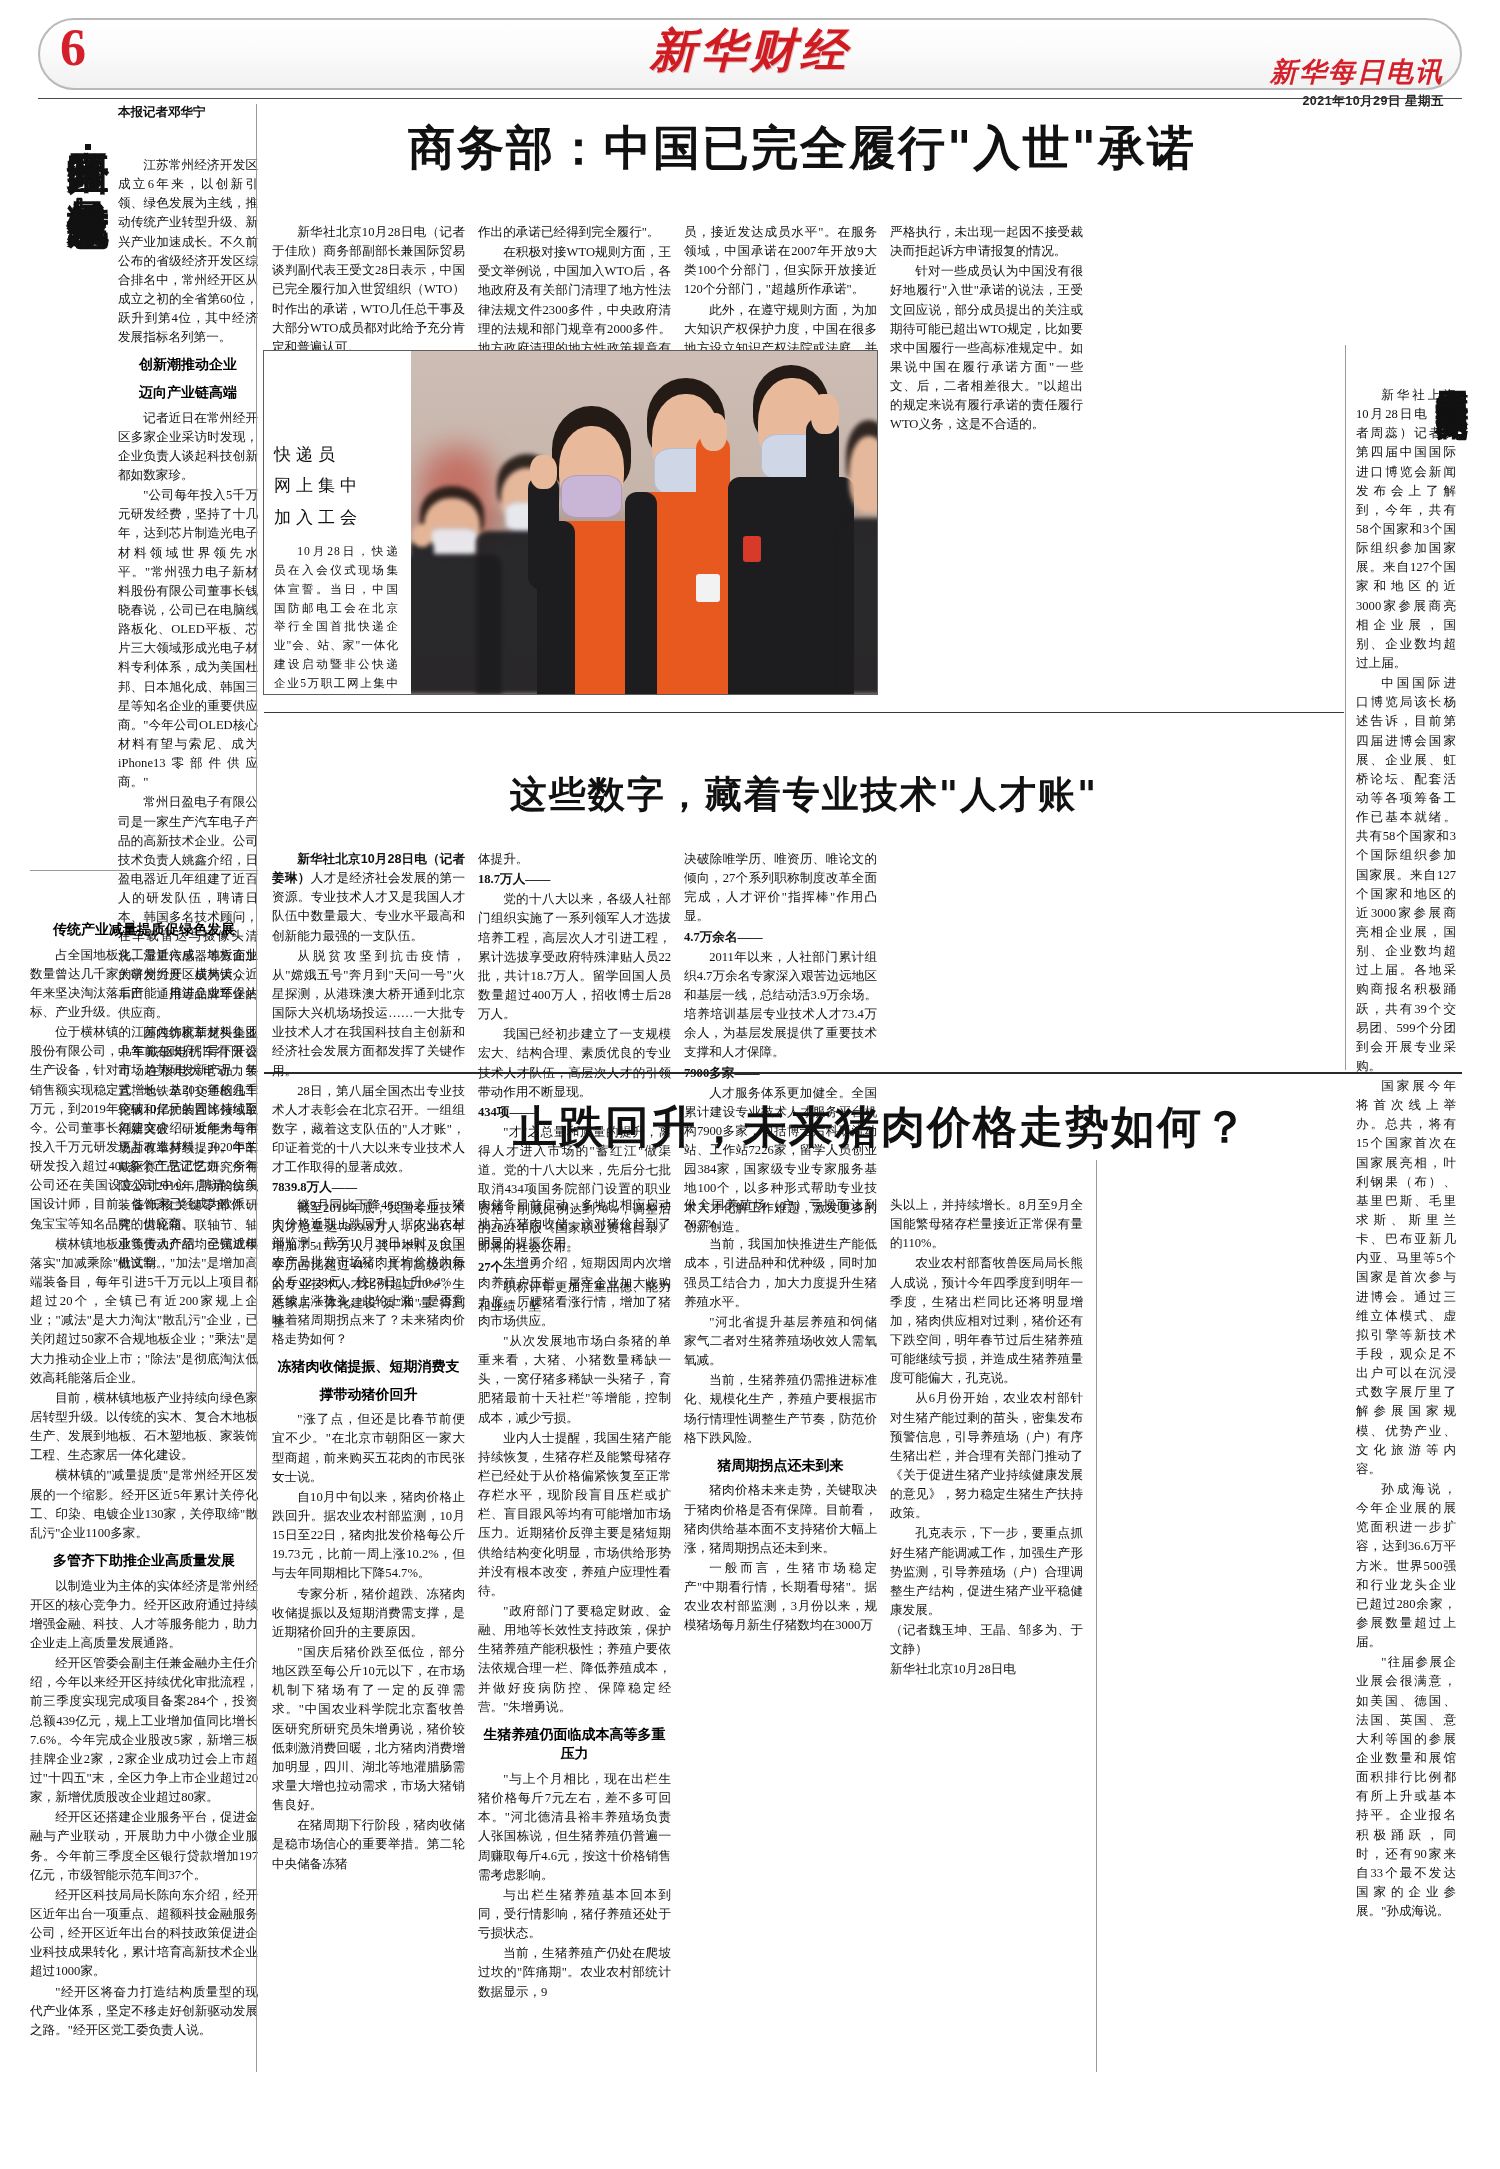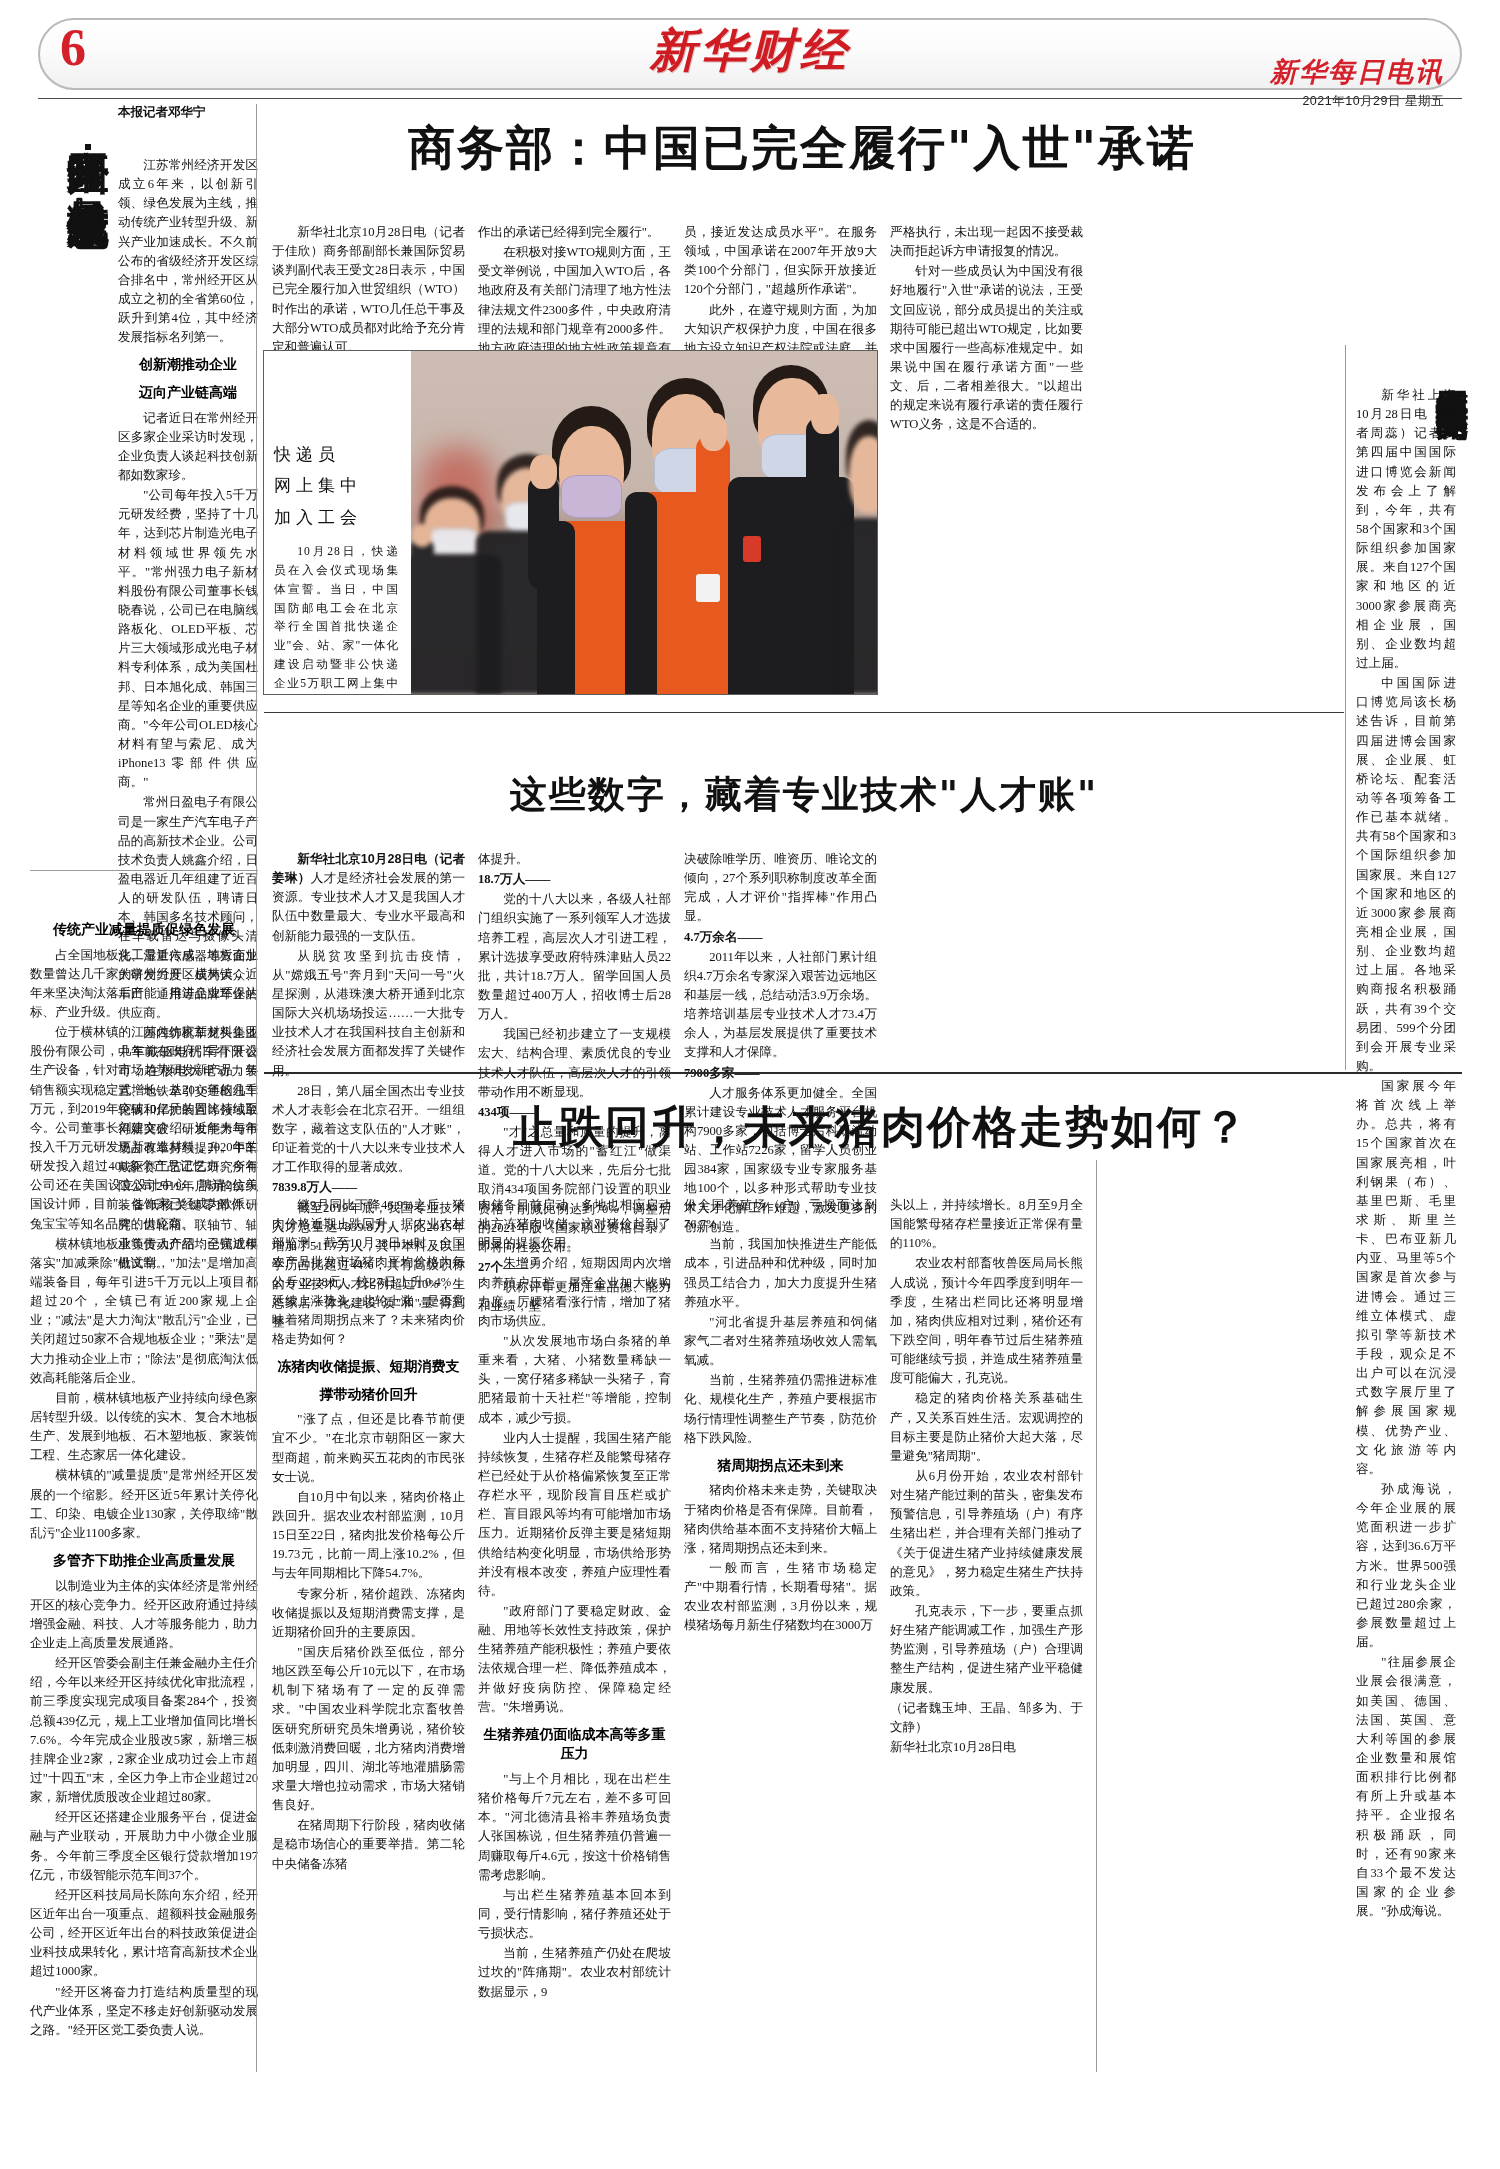--- a/index.html
+++ b/index.html
@@ -37,21 +37,21 @@
   .brand-right {
     position:absolute; right:56px; top:18px; text-align:right;
   }
   .brand-right .logo {
     font-family:"DejaVu Serif", serif;
     font-size:27px; font-weight:700; color:#d3202a; font-style:italic;
     letter-spacing:2px; white-space:nowrap;margin-top:36px;
   }
   .brand-right .date {
     margin-top:3px; font-size:12.5px; color:#222; letter-spacing:.5px;
-    font-family:"Liberation Sans", sans-serif; font-weight:400;
+    font-family:"Liberation Sans", sans-serif; font-weight:700;
   }
 
   
   .vline { position:absolute; width:1px; background:#9a9a9a; }
   .hline { position:absolute; height:1px; background:#3a3a3a; }
   .hline-thin { position:absolute; height:1px; background:#9a9a9a; }
 
   
   .vert-headline {
     position:absolute; left:32px; top:118px; width:78px; height:800px;
@@ -371,21 +371,20 @@
     <p>"河北省提升基层养殖和饲储家气二者对生猪养殖场收效人需氧氧减。</p>
     <p>当前，生猪养殖仍需推进标准化、规模化生产，养殖户要根据市场行情理性调整生产节奏，防范价格下跌风险。</p>
     <div class="sub-h">猪周期拐点还未到来</div>
     <p>猪肉价格未来走势，关键取决于猪肉价格是否有保障。目前看，猪肉供给基本面不支持猪价大幅上涨，猪周期拐点还未到来。</p>
     <p>一般而言，生猪市场稳定产"中期看行情，长期看母猪"。据农业农村部监测，3月份以来，规模猪场每月新生仔猪数均在3000万</p>
   </div>
 
   <div class="colbox" style="left:890px; top:1168px; width:193px;">
     <p class="noind">头以上，并持续增长。8月至9月全国能繁母猪存栏量接近正常保有量的110%。</p>
     <p>农业农村部畜牧兽医局局长熊人成说，预计今年四季度到明年一季度，生猪出栏同比还将明显增加，猪肉供应相对过剩，猪价还有下跌空间，明年春节过后生猪养殖可能继续亏损，并造成生猪养殖量度可能偏大，孔克说。</p>
-    <p>稳定的猪肉价格关系基础生产，又关系百姓生活。宏观调控的目标主要是防止猪价大起大落，尽量避免"猪周期"。</p>
     <p>从6月份开始，农业农村部针对生猪产能过剩的苗头，密集发布预警信息，引导养殖场（户）有序生猪出栏，并合理有关部门推动了《关于促进生猪产业持续健康发展的意见》，努力稳定生猪生产扶持政策。</p>
     <p>孔克表示，下一步，要重点抓好生猪产能调减工作，加强生产形势监测，引导养殖场（户）合理调整生产结构，促进生猪产业平稳健康发展。</p>
     <p class="credit-right">（记者魏玉坤、王晶、邹多为、于文静）</p>
     <p class="credit-right">新华社北京10月28日电</p>
   </div>
 
   <div class="vline" style="left:1096px; top:1160px; height:912px;"></div>
 
 </div>
 

